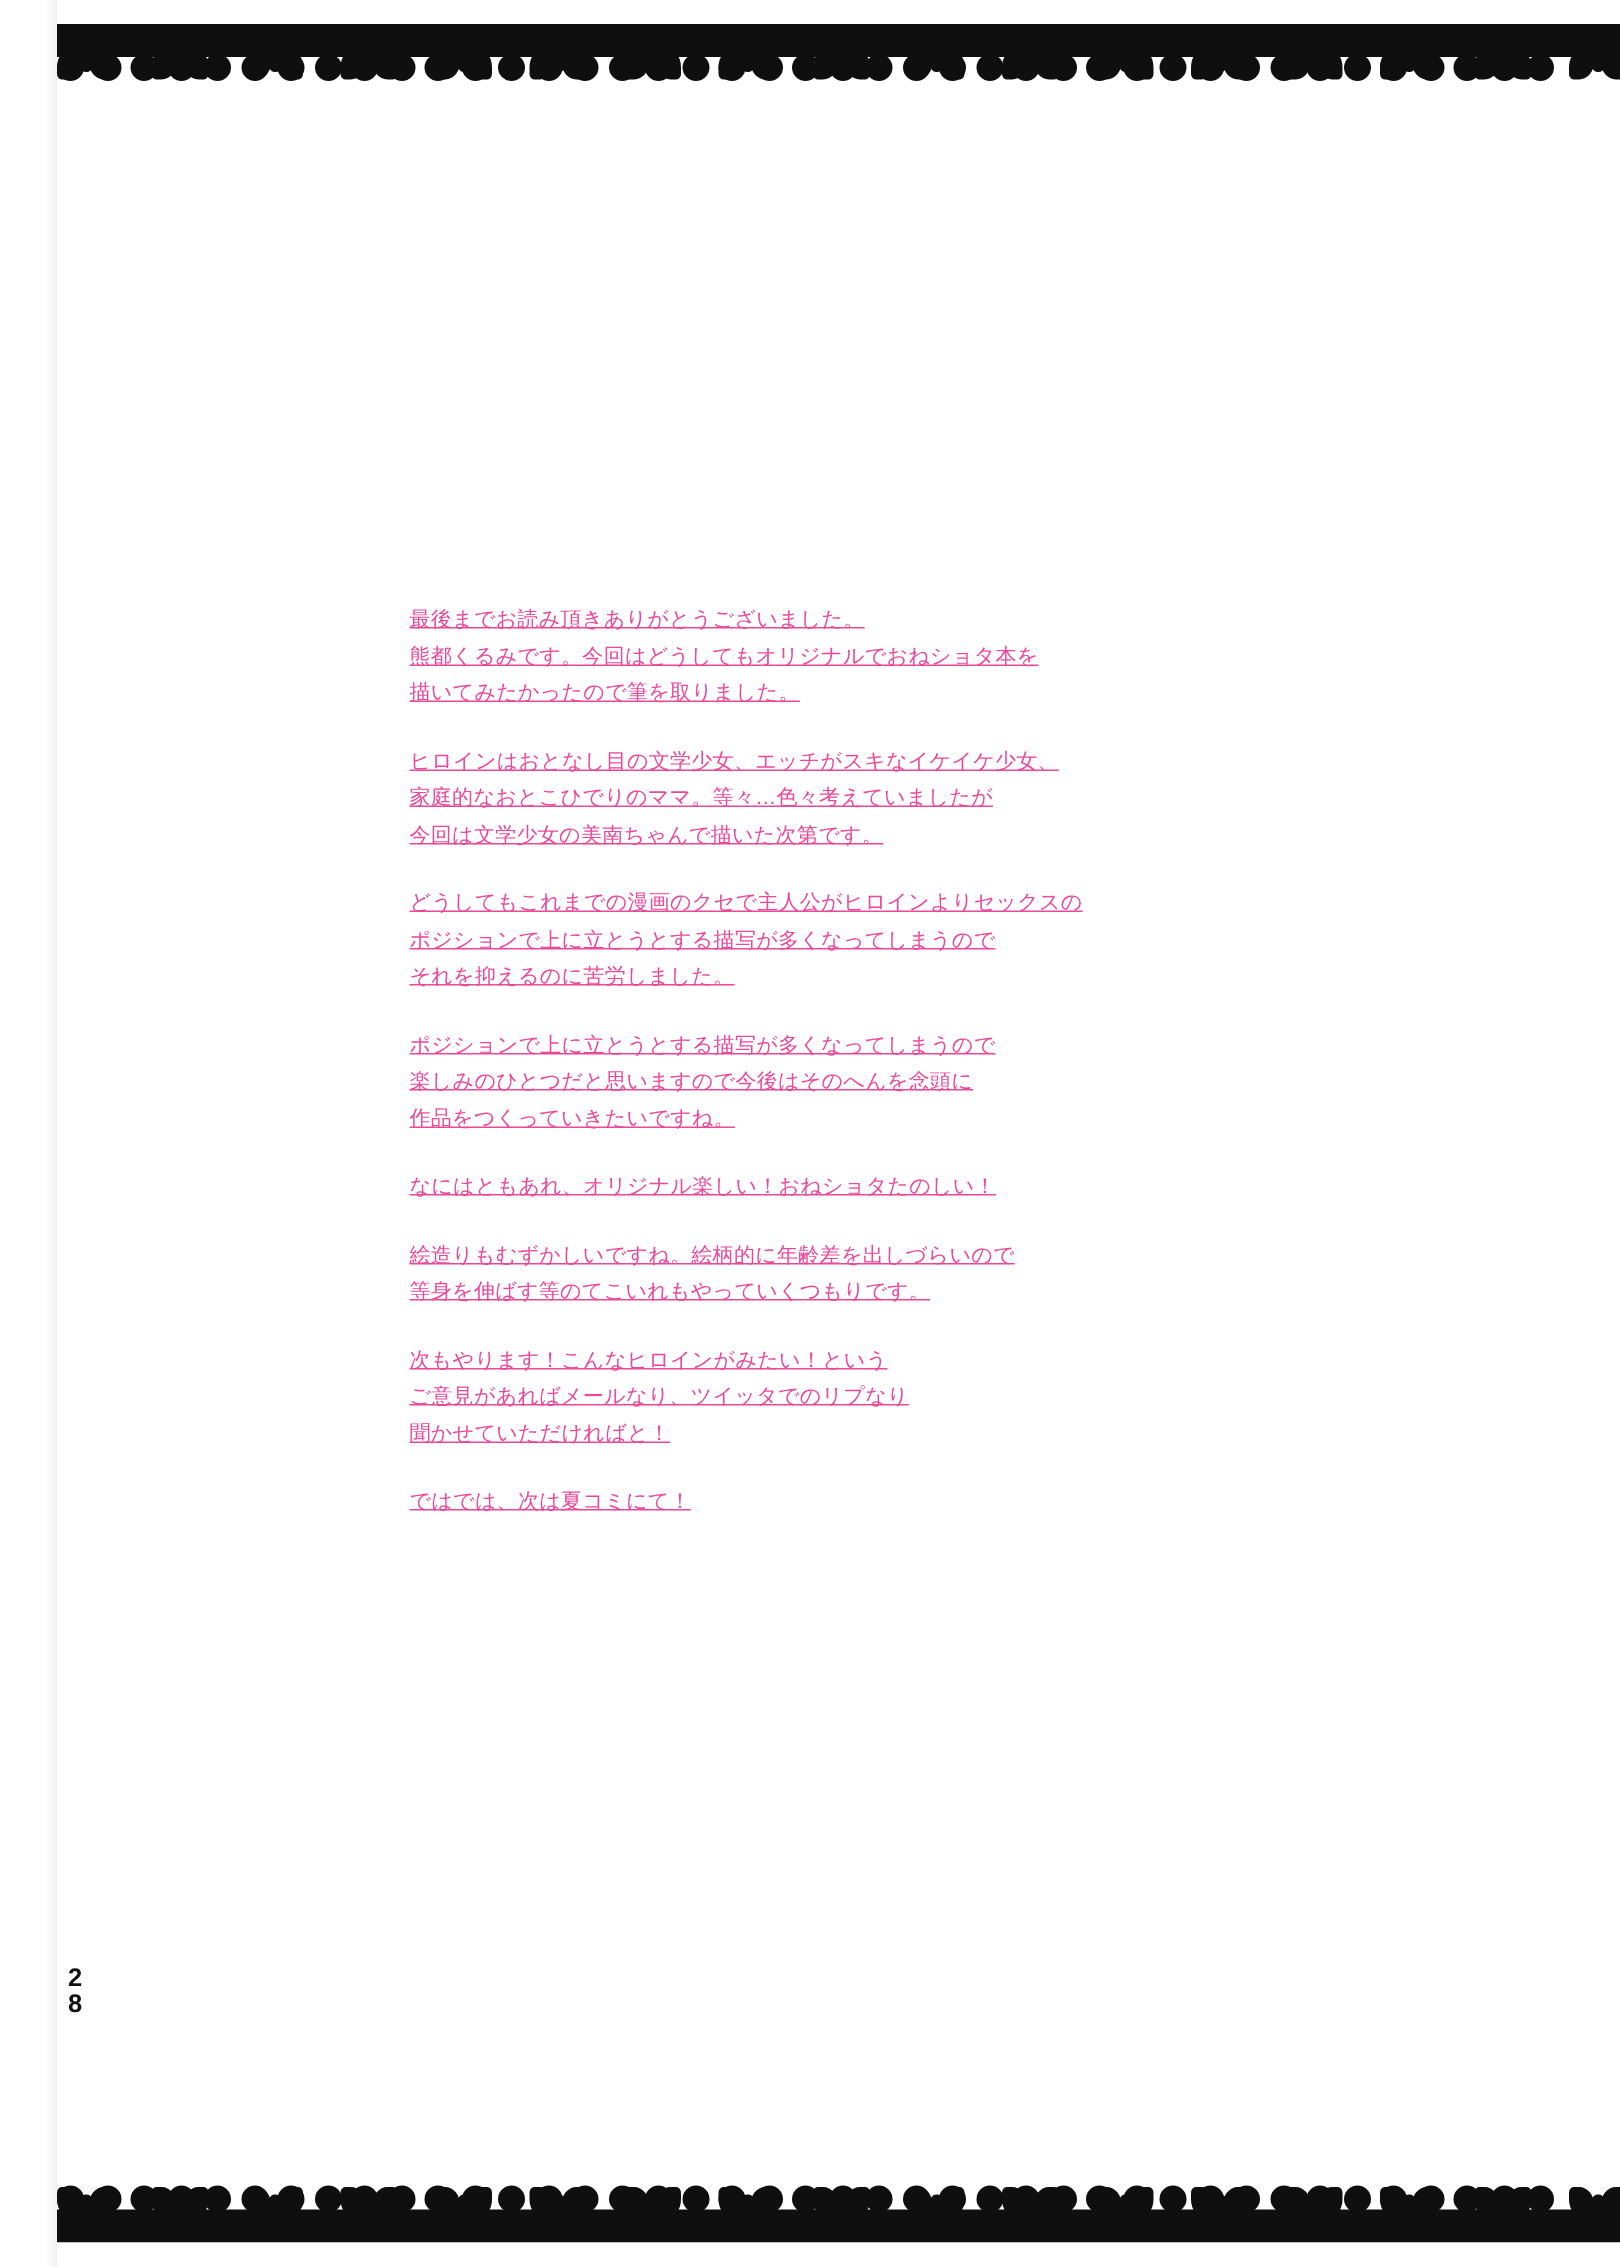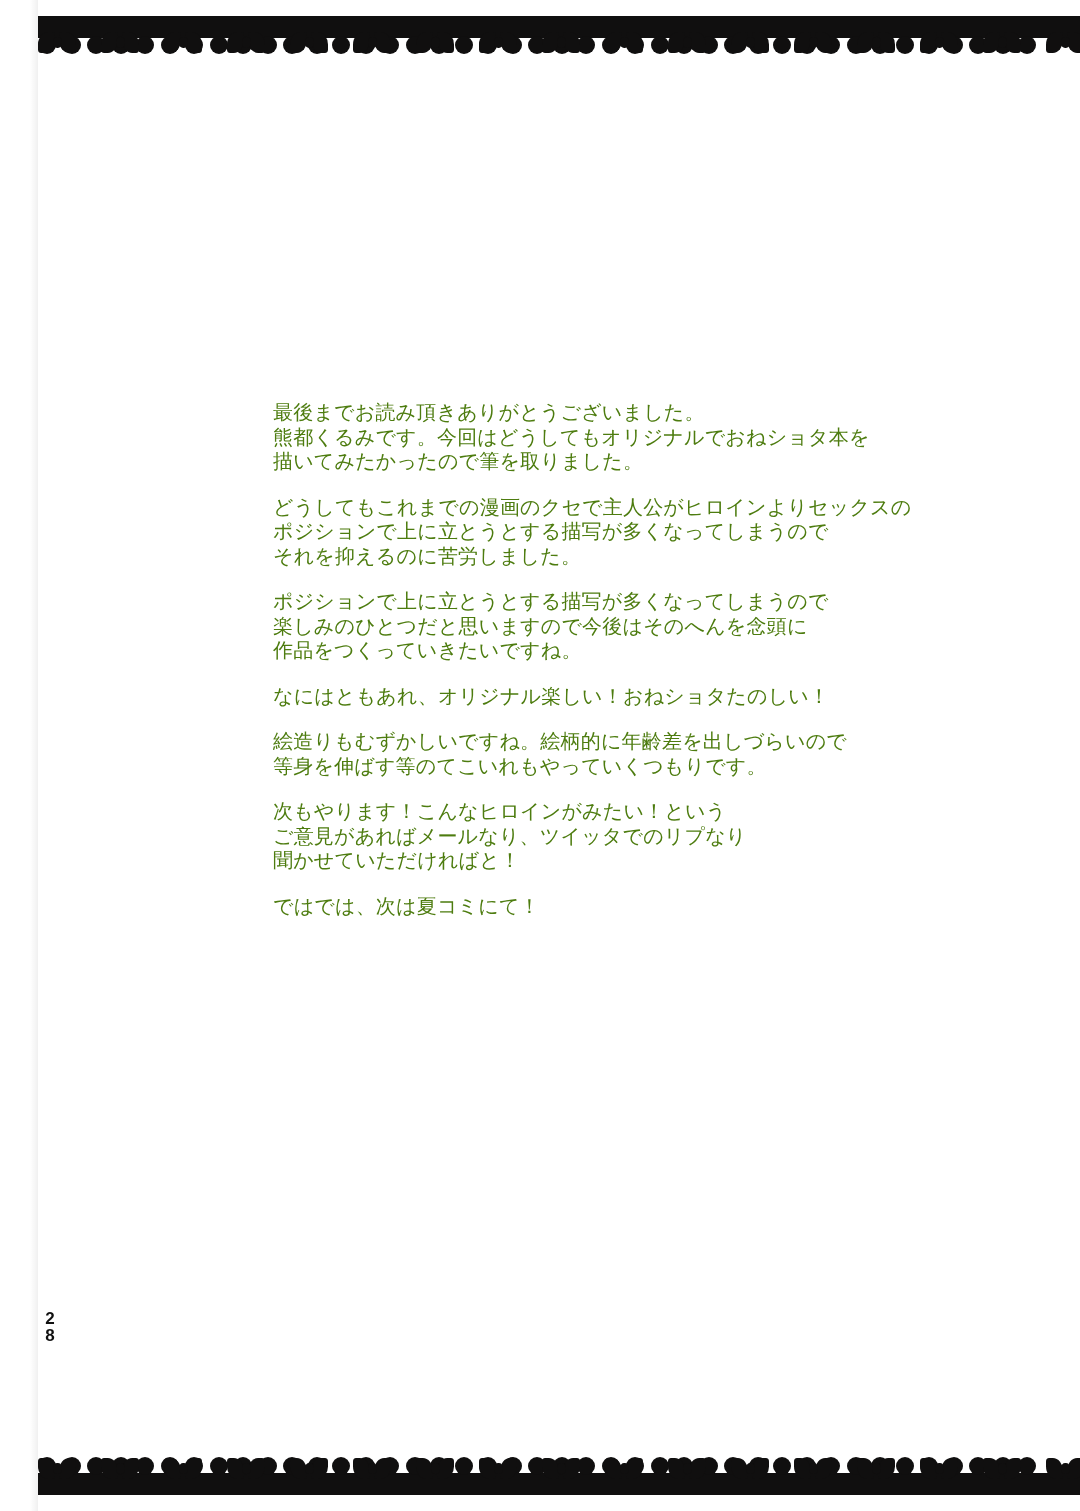--- a/index.html
+++ b/index.html
@@ -130,24 +130,25 @@
     border-radius: 45%;
     z-index: 2;
   }
 
   
   .afterword {
     position: absolute;
     left: 235px;
     top: 400px;
     width: 640px;
-    color: #4d7c0f;
-    font-size: 20px;
+    color: #ec4899;
+    font-size: 14px;
     line-height: 24.5px;
     letter-spacing: 0.2px;
+    text-decoration: underline;
   }
   .afterword p {
     margin: 0 0 21px 0;
     white-space: pre-line;
   }
   .afterword p:last-child { margin-bottom: 13px; }
 
   
   .page-number {
     position: absolute;
@@ -270,20 +271,23 @@
         <div class="bow">
           <div class="knot"></div>
         </div>
       </div>
   </div>
 
   <div class="afterword">
     <p>最後までお読み頂きありがとうございました。
 熊都くるみです。今回はどうしてもオリジナルでおねショタ本を
 描いてみたかったので筆を取りました。</p>
+    <p>ヒロインはおとなし目の文学少女、エッチがスキなイケイケ少女、
+家庭的なおとこひでりのママ。等々…色々考えていましたが
+今回は文学少女の美南ちゃんで描いた次第です。</p>
     <p>どうしてもこれまでの漫画のクセで主人公がヒロインよりセックスの
 ポジションで上に立とうとする描写が多くなってしまうので
 それを抑えるのに苦労しました。</p>
     <p>ポジションで上に立とうとする描写が多くなってしまうので
 楽しみのひとつだと思いますので今後はそのへんを念頭に
 作品をつくっていきたいですね。</p>
     <p>なにはともあれ、オリジナル楽しい！おねショタたのしい！</p>
     <p>絵造りもむずかしいですね。絵柄的に年齢差を出しづらいので
 等身を伸ばす等のてこいれもやっていくつもりです。</p>
     <p>次もやります！こんなヒロインがみたい！という

